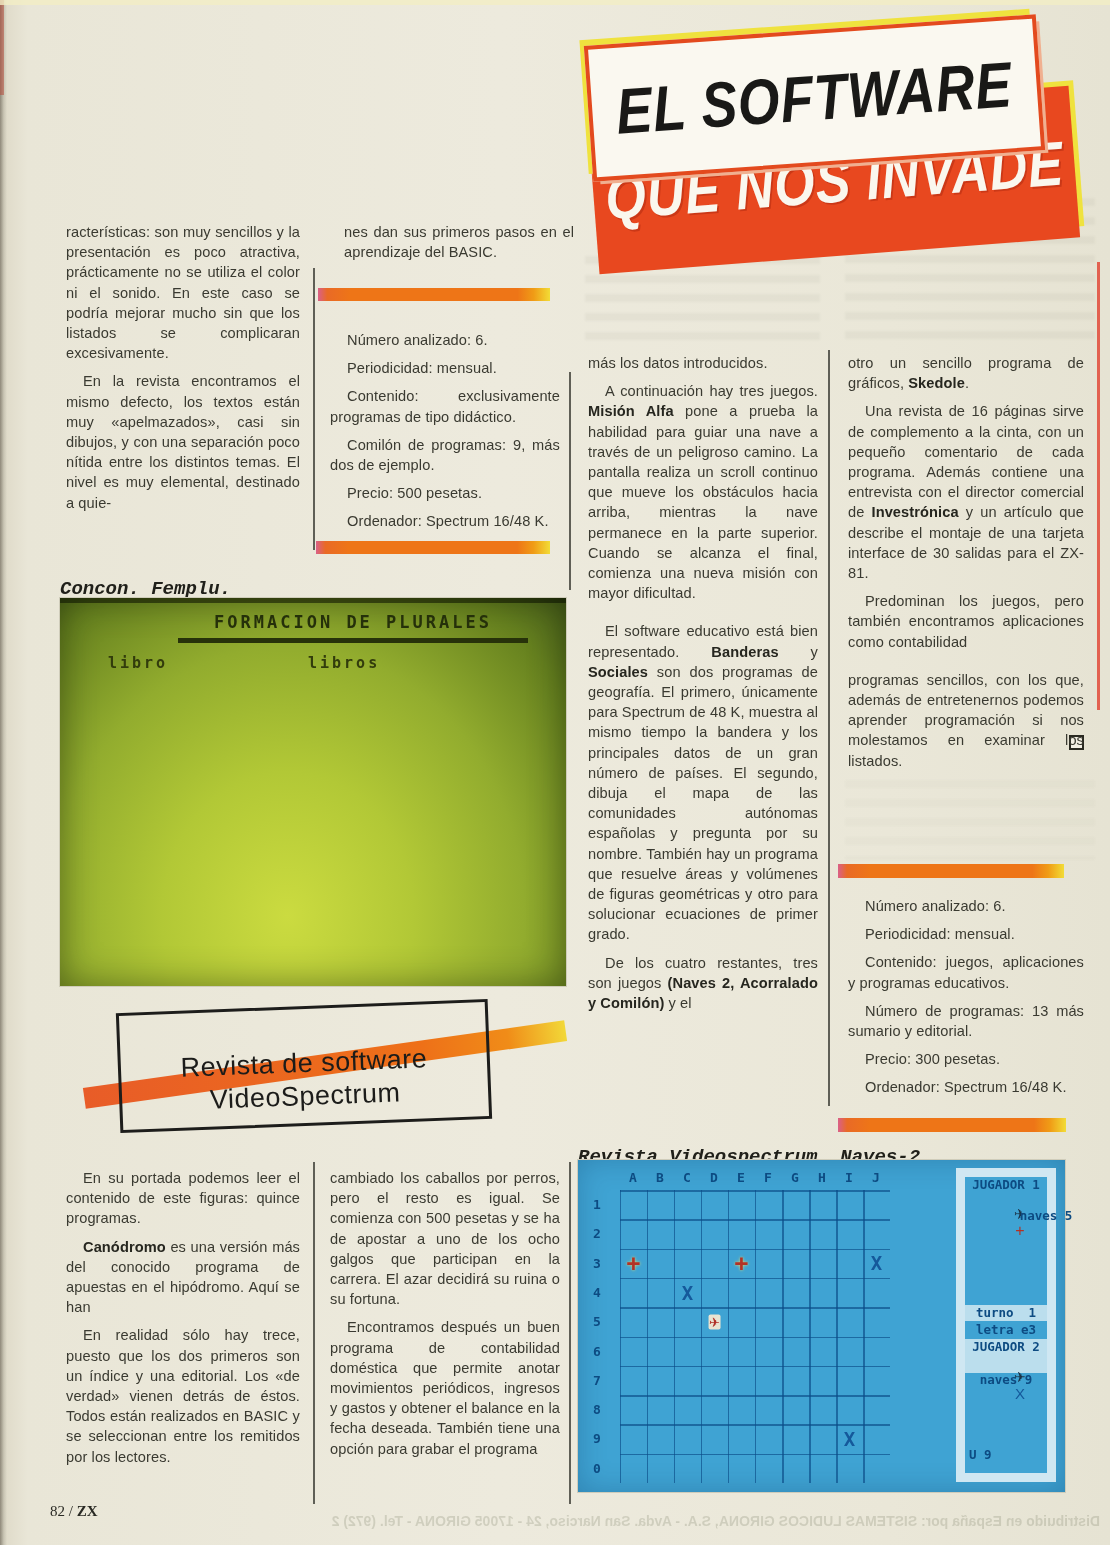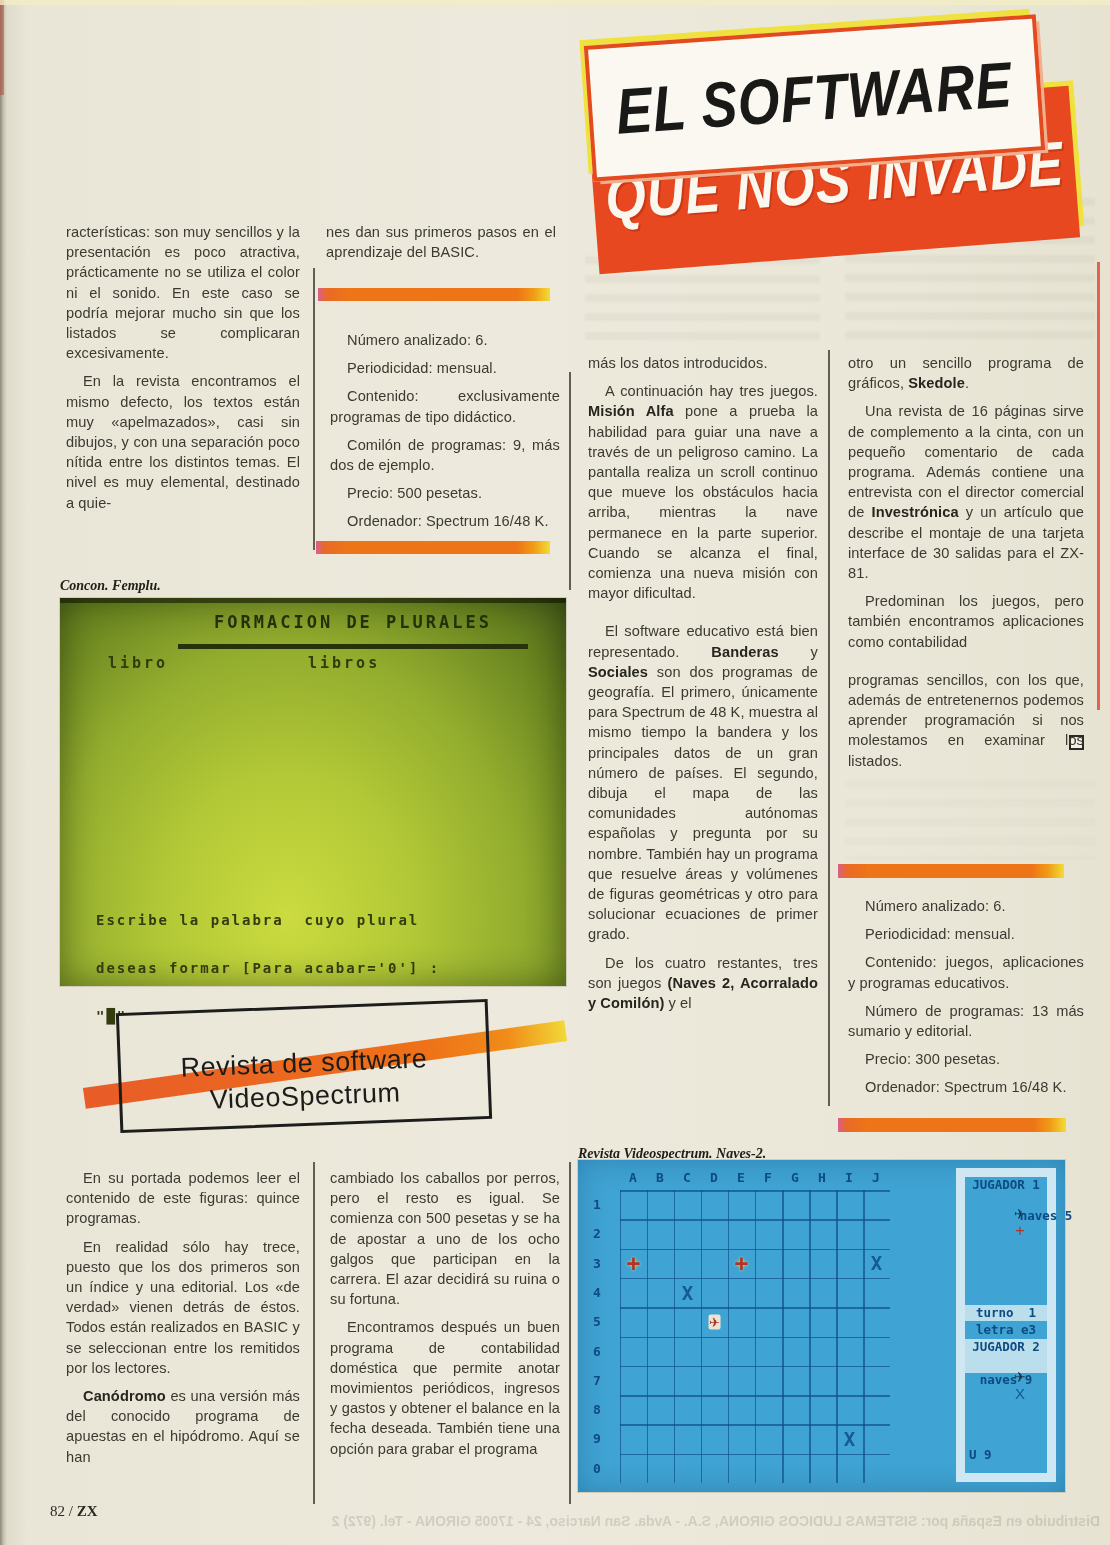--- a/index.html
+++ b/index.html
@@ -28,38 +28,38 @@
   .para{margin:8px;}
   .para.indent{text-indent:17px;}
   .para.gap{margin-top:18px;}
   .b{font-weight:bold;color:#26261f;}
   .i{}
   .endbox{float:right;width:11px;height:11px;border:2.5px solid #2a2a22;margin-top:-16px;background:#f2efe4;}
 
   .vrule{position:absolute;width:1.6px;background:#3c3c34;opacity:.8;}
   .hrule{position:absolute;height:13px;
     background:linear-gradient(90deg,#da6088 0,#e96a26 4%,#ee7517 14%,#ee7517 86%,#f09c16 93%,#f2dc36 100%);}
-  .photocap{position:absolute;font-family:Liberation Serif, serif;font-weight:bold;font-style:italic;
-    font-size:14px;color:#20201a;text-align:center;}
+  .photocap{position:absolute;font-family:Liberation Mono, monospace;font-weight:bold;font-style:italic;
+    font-size:19px;color:#20201a;text-align:center;}
   .rededge{position:absolute;left:1097px;top:262px;width:3px;height:448px;background:#e04a38;opacity:.85;}
 
   
   .ghostlines{position:absolute;background:repeating-linear-gradient(to bottom,rgba(95,95,75,.14) 0 8px,rgba(0,0,0,0) 8px 19px);
     opacity:.4;filter:blur(1px);}
   .ghostfoot{position:absolute;left:55px;top:1513px;width:1045px;font-weight:bold;font-size:14px;
     color:#6d7158;opacity:.22;transform:scaleX(-1);white-space:nowrap;overflow:hidden;}
 
   
   .screen-green{position:absolute;left:60px;top:598px;width:506px;height:388px;
     background:
       radial-gradient(ellipse at 45% 82%, #cbdb40 0%, #b2c836 32%, #92ac2e 60%, #67821f 85%, #49601b 100%);
     box-shadow:inset 0 0 36px rgba(10,20,0,.45), inset 0 5px 0 rgba(10,15,0,.55), 0 0 0 1px #cfccba;
     font-family:"DejaVu Sans Mono",monospace;color:#323c0c;}
   .sg-title{position:absolute;left:118px;top:14px;width:350px;text-align:center;font-weight:bold;
-    font-size:17px;letter-spacing:3px;color:#25300a;border-bottom:5px solid #27320a;padding-bottom:12px;}
+    font-size:17px;letter-spacing:3px;color:#25300a;border-bottom:5px solid #27320a;padding-bottom:6px;}
   .sg-word{position:absolute;top:56px;font-weight:bold;font-size:15px;letter-spacing:3px;}
   .sg-word.w1{left:48px;}
   .sg-word.w2{left:248px;}
   .sg-prompt{position:absolute;left:36px;top:282px;font-weight:bold;font-size:14px;letter-spacing:2px;
     line-height:16px;white-space:pre;}
 
   
   .stripe{position:absolute;left:82px;top:1054px;width:486px;height:21px;transform:rotate(-8deg);
     background:linear-gradient(90deg,#e85c28 0,#ee7018 70%,#f08c18 88%,#f2d838 100%);z-index:1;}
   .vsbox{position:absolute;left:118px;top:1006px;width:372px;height:120px;border:3px solid #1d1d1b;
@@ -116,21 +116,21 @@
   <div class="vrule" style="left:569px;top:372px;height:218px;"></div>
   <div class="vrule" style="left:828px;top:350px;height:756px;"></div>
   <div class="vrule" style="left:313px;top:1162px;height:342px;"></div>
   <div class="vrule" style="left:569px;top:1162px;height:342px;"></div>
   <div class="rededge"></div>
 
   <div class="col" style="left:58px;top:214px;">
       <div class="para"><span>racterísticas: son muy sencillos y la presentación es poco atractiva, prácticamente no se utiliza el color ni el sonido. En este caso se podría mejorar mucho sin que los listados se complicaran excesivamente.</span></div>
       <div class="para indent"><span>En la revista encontramos el mismo defecto, los textos están muy «apelmazados», casi sin dibujos, y con una separación poco nítida entre los distintos temas. El nivel es muy elemental, destinado a quie-</span></div>
     </div>
-  <div class="col" style="left:318px;top:214px;width:246px;">
+  <div class="col" style="left:336px;top:214px;width:246px;">
       <div class="para"><span>nes dan sus primeros pasos en el aprendizaje del BASIC.</span></div>
     </div>
   <div class="hrule" style="left:318px;top:288px;width:232px;"></div>
   <div class="col" style="left:322px;top:322px;width:246px;">
       <div class="para indent"><span>Número analizado: 6.</span></div>
       <div class="para indent"><span>Periodicidad: mensual.</span></div>
       <div class="para indent"><span>Contenido: exclusivamente programas de tipo didáctico.</span></div>
       <div class="para indent"><span>Comilón de programas: 9, más dos de ejemplo.</span></div>
       <div class="para indent"><span>Precio: 500 pesetas.</span></div>
       <div class="para indent"><span>Ordenador: Spectrum 16/48 K.</span></div>
@@ -158,37 +158,32 @@
       <div class="para indent"><span>Precio: 300 pesetas.</span></div>
       <div class="para indent"><span>Ordenador: Spectrum 16/48 K.</span></div>
     </div>
   <div class="hrule" style="left:838px;top:1118px;width:228px;height:14px;"></div>
 
   <div class="photocap" style="left:60px;top:578px;">Concon. Femplu.</div>
   <div class="screen-green">
     <div class="sg-title">FORMACION DE PLURALES</div>
     <div class="sg-word w1">libro</div>
     <div class="sg-word w2">libros</div>
-    <div class="sg-prompt">
-      <div>Escribe la palabra  cuyo plural</div>
-      <div>deseas formar [Para acabar='0'] :</div>
-      <div>"█"</div>
-    </div>
   </div>
 
   <div class="stripe"></div>
   <div class="vsbox">
     <div class="l">Revista de software</div>
     <div class="l">VideoSpectrum</div>
   </div>
 
   <div class="col" style="left:58px;top:1160px;">
       <div class="para indent"><span>En su portada podemos leer el contenido de este </span><span class="i">figuras:</span><span> quince programas.</span></div>
+      <div class="para indent"><span class="b">Canódromo</span><span> es una versión más del conocido programa de apuestas en el hipódromo. Aquí se han</span></div>
       <div class="para indent"><span>En realidad sólo hay trece, puesto que los dos primeros son un índice y una editorial. Los «de verdad» vienen detrás de éstos. Todos están realizados en BASIC y se seleccionan entre los remitidos por los lectores.</span></div>
-      <div class="para indent"><span class="b">Canódromo</span><span> es una versión más del conocido programa de apuestas en el hipódromo. Aquí se han</span></div>
     </div>
   <div class="col" style="left:322px;top:1160px;width:246px;">
       <div class="para"><span>cambiado los caballos por perros, pero el resto es igual. Se comienza con 500 pesetas y se ha de apostar a uno de los ocho galgos que participan en la carrera. El azar decidirá su ruina o su fortuna.</span></div>
       <div class="para indent"><span>Encontramos después un buen programa de contabilidad doméstica que permite anotar movimientos periódicos, ingresos y gastos y obtener el balance en la fecha deseada. También tiene una opción para grabar el programa</span></div>
     </div>
 
   <div class="photocap" style="left:578px;top:1146px;">Revista Videospectrum. Naves-2.</div>
   <div class="screen-cyan" id="naves">
     <div class="grid"></div>
     <div class="panel">

